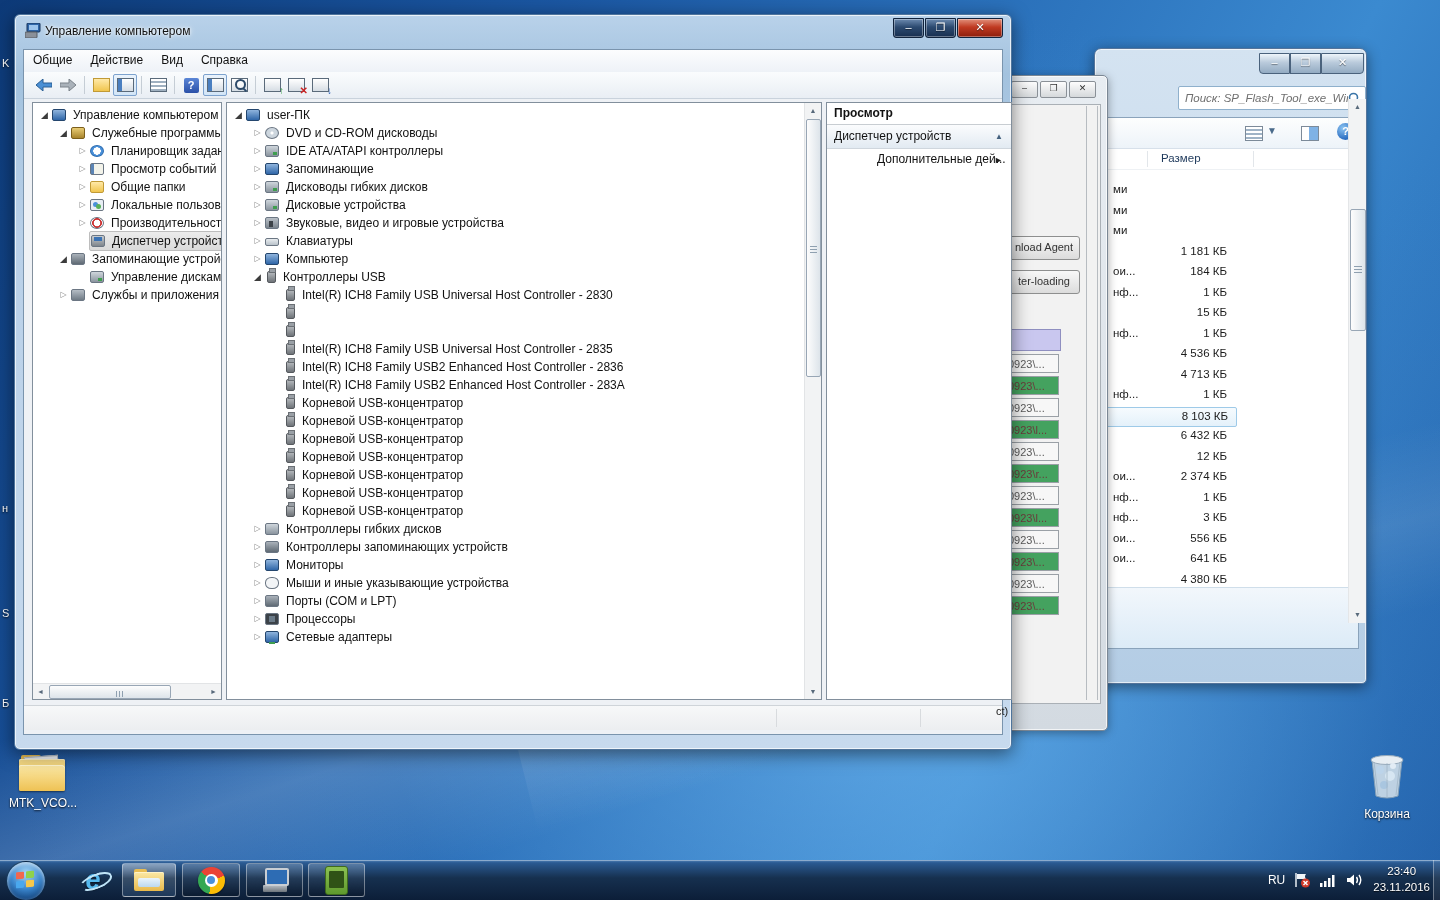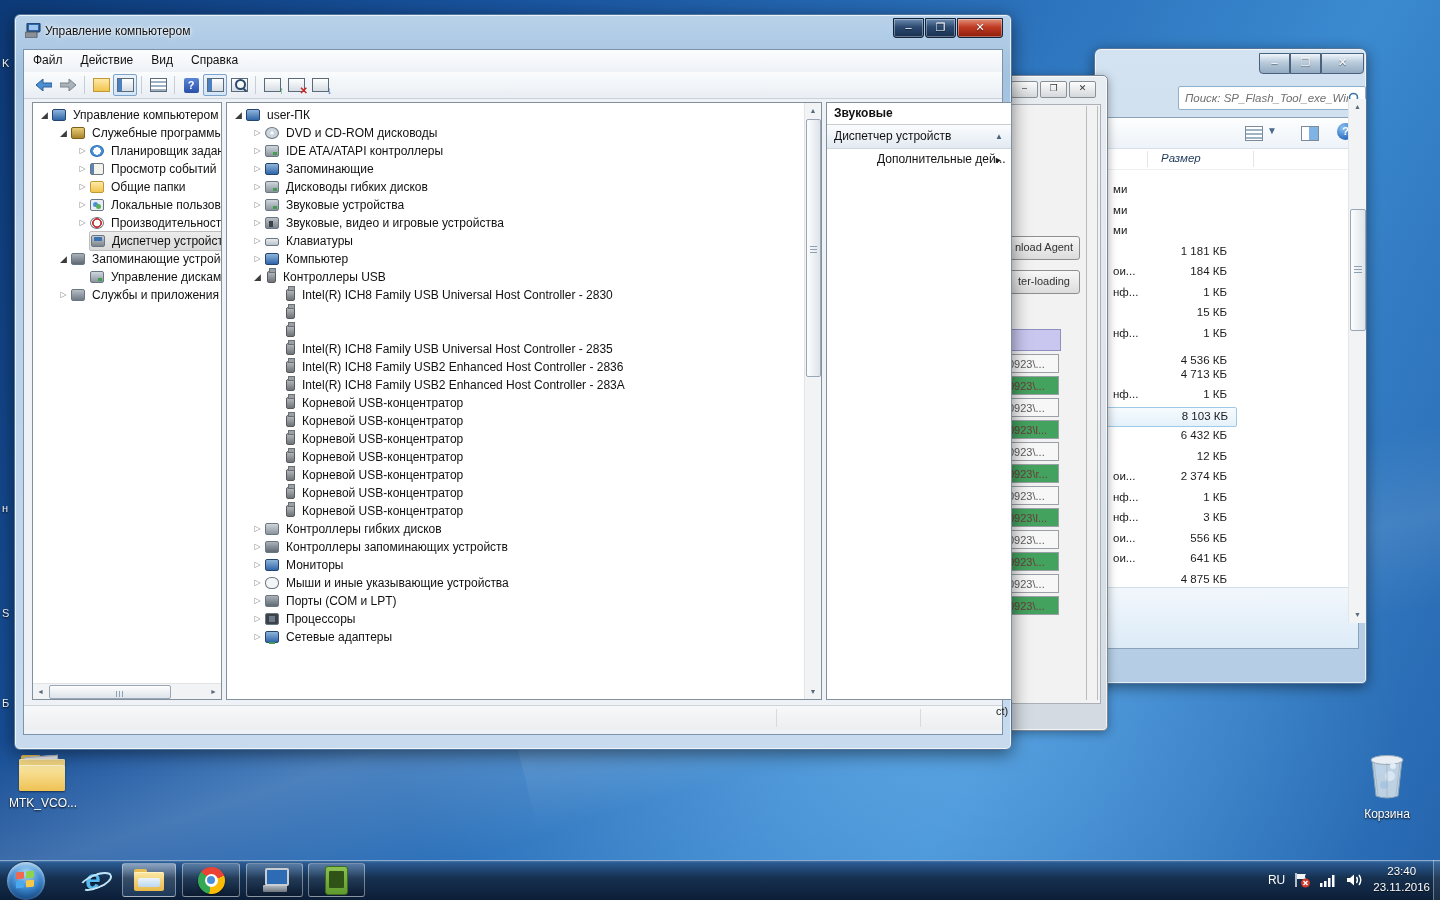--- a/index.html
+++ b/index.html
@@ -48,21 +48,21 @@
   .x-client{position:absolute;left:7px;top:68px;width:257px;height:532px;background:#fff;border:1px solid #8aa3bb;box-sizing:border-box;overflow:hidden;}
   .x-toolbar{position:relative;height:30px;background:linear-gradient(#fdfefe,#edf3f9);border-bottom:1px solid #d7e0ea;}
   .xv{position:absolute;top:8px;}
   .xv-list{left:142px;width:16px;height:13px;border:1px solid #7c8a99;background:
     repeating-linear-gradient(#fff 0 2px,#9fb3c6 2px 4px);}
   .xv-caret{left:164px;top:7px;color:#4a6a8a;font-size:10px;}
   .xv-pane{left:198px;width:16px;height:13px;border:1px solid #7c8a99;background:linear-gradient(90deg,#fff 0 7px,#7fb2e5 7px);}
   .xv-help{left:234px;top:5px;width:17px;height:17px;border-radius:50%;color:#fff;font-weight:bold;font-size:11px;
     text-align:center;line-height:17px;background:radial-gradient(circle at 35% 30%,#8cc4f2,#2a6cc0 70%);}
   .x-header{position:relative;height:20px;border-bottom:1px solid #eef1f4;font-size:11.5px;color:#1e395b;}
-  .x-header .hsize{position:absolute;left:58px;top:3px;font-style:italic;}
+  .x-header .hsize{position:absolute;left:58px;top:3px;}
   .x-header .hsep{position:absolute;top:2px;bottom:2px;width:1px;background:#e2e6ea;}
   .x-list{position:relative;height:422px;overflow:hidden;}
   .frow{position:absolute;left:0;width:132px;height:18px;font-size:11.5px;color:#1c1c1c;}
   .frow .ftype{position:absolute;left:10px;top:2px;white-space:nowrap;}
   .frow .fsize{position:absolute;left:28px;top:2px;width:96px;text-align:right;}
   .frow.fsel{border:1px solid #9ecae8;border-radius:2px;background:linear-gradient(#f6fbfe,#e4f1fa);}
   .x-scroll{position:absolute;right:0;top:50px;bottom:60px;width:17px;background:#f2f3f4;border-left:1px solid #e4e6e8;}
   .x-scroll .sarr{position:absolute;left:0;width:17px;height:16px;text-align:center;font-size:7px;color:#5a6b7c;line-height:16px;}
   .x-scroll .sthumb{position:absolute;left:1px;width:14px;top:110px;height:120px;border:1px solid #98a6b5;border-radius:2px;
     background:linear-gradient(90deg,#fdfdfd,#dde4ea);}
@@ -301,21 +301,21 @@
             <span class="fsize">1 КБ</span>
           </div>
           <div class="frow" style="top: 134px;">
             <span class="ftype"></span>
             <span class="fsize">15 КБ</span>
           </div>
           <div class="frow" style="top: 154.5px;">
             <span class="ftype">нф...</span>
             <span class="fsize">1 КБ</span>
           </div>
-          <div class="frow" style="top: 175px; margin-top: 7px;">
+          <div class="frow" style="top: 175px;">
             <span class="ftype"></span>
             <span class="fsize">4 536 КБ</span>
           </div>
           <div class="frow" style="top: 195.5px;">
             <span class="ftype"></span>
             <span class="fsize">4 713 КБ</span>
           </div>
           <div class="frow" style="top: 216px;">
             <span class="ftype">нф...</span>
             <span class="fsize">1 КБ</span>
@@ -347,21 +347,21 @@
           <div class="frow" style="top: 359.5px;">
             <span class="ftype">ои...</span>
             <span class="fsize">556 КБ</span>
           </div>
           <div class="frow" style="top: 380px;">
             <span class="ftype">ои...</span>
             <span class="fsize">641 КБ</span>
           </div>
           <div class="frow" style="top: 400.5px;">
             <span class="ftype"></span>
-            <span class="fsize">4 875 КБ</span>
+            <span class="fsize">4 380 КБ</span>
           </div>
         </div>
       <div class="x-details"></div>
     </div>
     <div class="x-scroll">
       <div class="sarr" style="top:0">▲</div>
       <div class="sthumb">
           <div class="grip"></div>
         </div>
       <div class="sarr" style="bottom:0">▼</div>
@@ -406,21 +406,21 @@
         </svg>
       </span>
       <span class="mttext">Управление компьютером</span>
       <div class="m-caps">
         <div class="capbtn">–</div>
         <div class="capbtn">❐</div>
         <div class="capbtn close">✕</div>
       </div>
     </div>
     <div class="m-client">
-      <div class="m-menubar" id="menubar"><span class="mitem">Файл</span><span class="mitem">Действие</span><span class="mitem">Вид</span><span class="mitem">Справка</span></div>
+      <div class="m-menubar" id="menubar"><span class="mitem">Общие</span><span class="mitem">Действие</span><span class="mitem">Вид</span><span class="mitem">Справка</span></div>
       <div class="m-toolbar">
         <span class="tbw">
           <svg width="16" height="12" viewBox="0 0 16 12">
               <path d="M7 0 L0 6 L7 12 L7 8 L16 8 L16 4 L7 4 Z" fill="#4a8fd4" stroke="#2a5f94"></path>
             </svg>
         </span>
         <span class="tbw">
           <svg width="16" height="12" viewBox="0 0 16 12">
               <path d="M9 0 L16 6 L9 12 L9 8 L0 8 L0 4 L9 4 Z" fill="#aab2ba" stroke="#7a828a"></path>
             </svg>
@@ -555,21 +555,21 @@
               <span class="tlabel">Запоминающие</span>
             </div>
             <div class="trow" style="padding-left: 24px;">
               <span class="exp closed">▷</span>
               <span class="ti ic-floppy"></span>
               <span class="tlabel">Дисководы гибких дисков</span>
             </div>
             <div class="trow" style="padding-left: 24px;">
               <span class="exp closed">▷</span>
               <span class="ti ic-disk"></span>
-              <span class="tlabel">Звуковые устройства</span>
+              <span class="tlabel">Дисковые устройства</span>
             </div>
             <div class="trow" style="padding-left: 24px;">
               <span class="exp closed">▷</span>
               <span class="ti ic-sound"></span>
               <span class="tlabel">Звуковые, видео и игровые устройства</span>
             </div>
             <div class="trow" style="padding-left: 24px;">
               <span class="exp closed">▷</span>
               <span class="ti ic-keyboard"></span>
               <span class="tlabel">Клавиатуры</span>
@@ -686,21 +686,21 @@
         <div class="vscroll">
           <div class="sarr" style="top:0">▲</div>
           <div class="sthumb">
               <div class="grip"></div>
             </div>
           <div class="sarr" style="bottom:0">▼</div>
         </div>
       </div>
 
       <div class="pane" id="pane-right">
-        <div class="act-header">Звуковые</div>
+        <div class="act-header">Просмотр</div>
         <div class="act-group">
           <span>Диспетчер устройств</span>
           <span class="gArr">▲</span>
         </div>
         <div class="act-item">
           <span>Дополнительные дей...</span>
           <span class="iArr">►</span>
         </div>
       </div>
 

